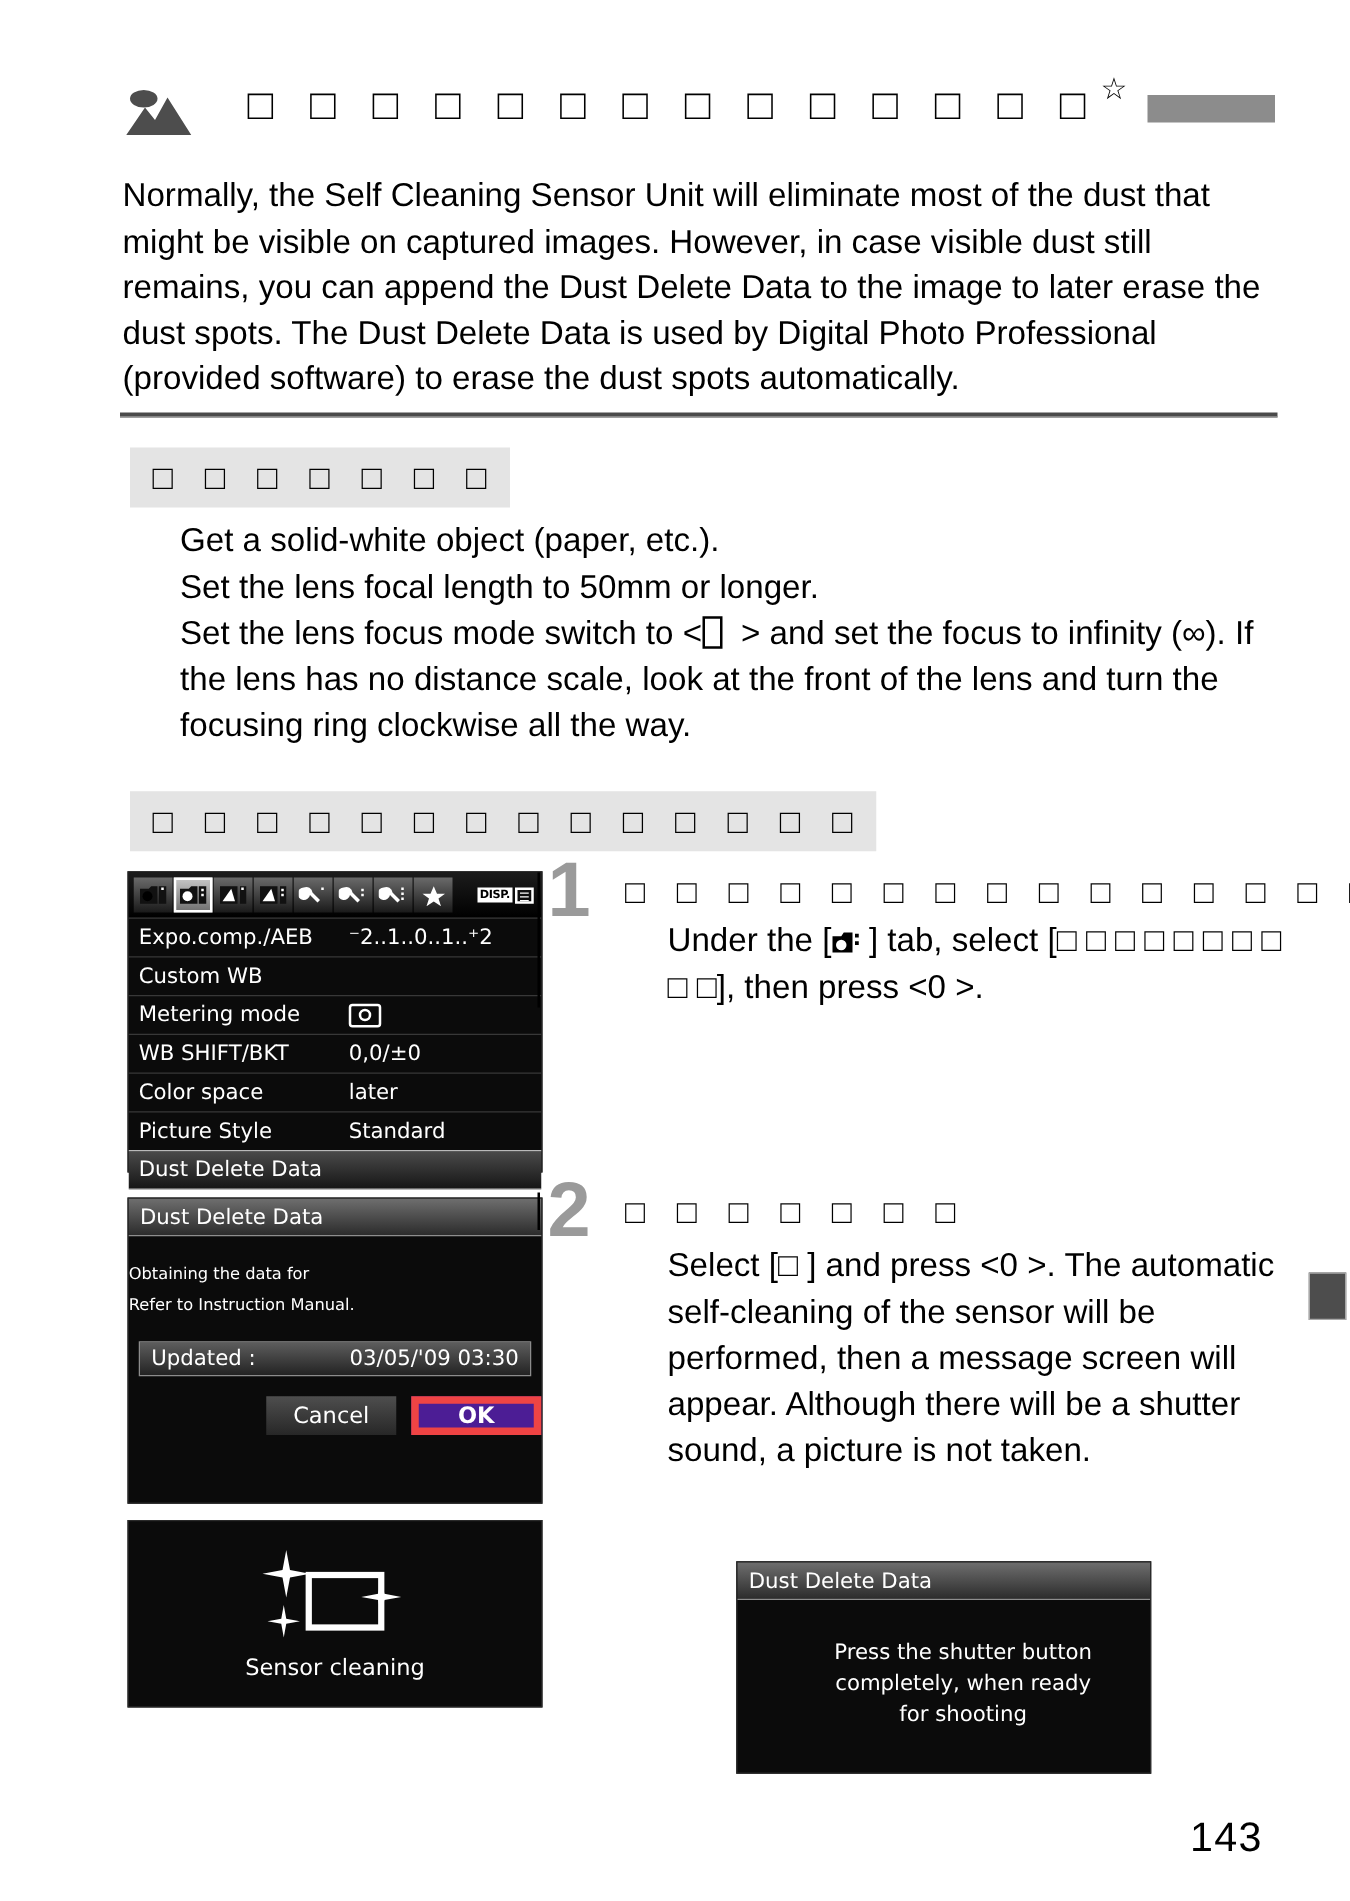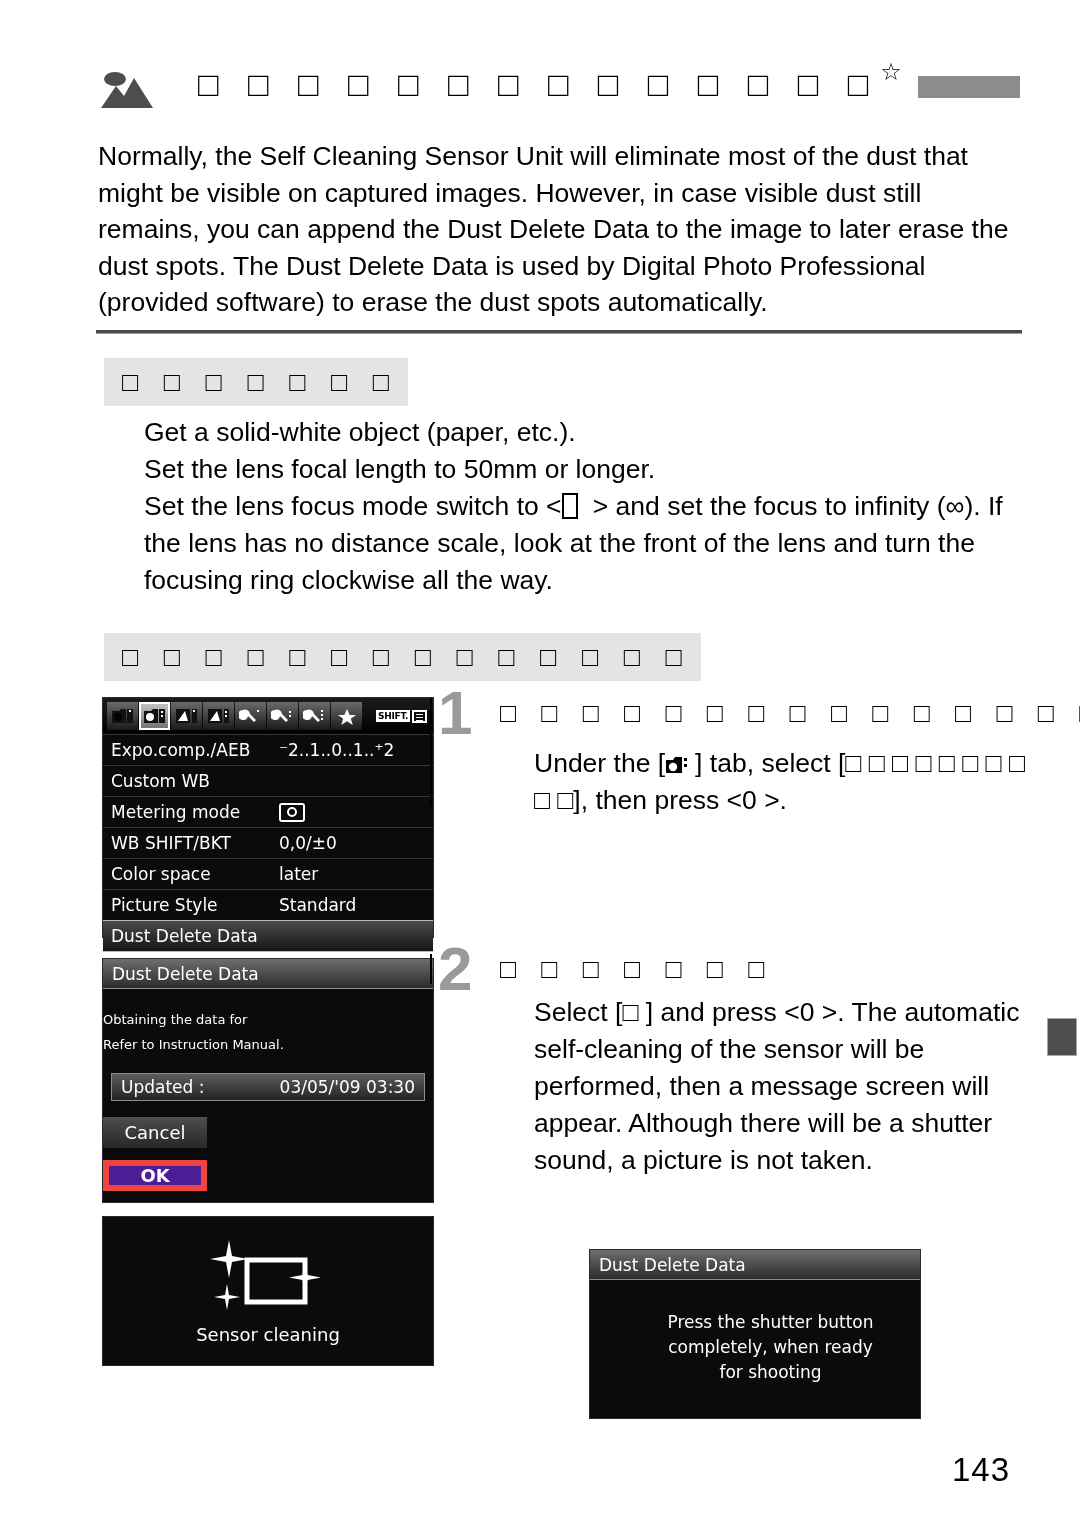--- a/index.html
+++ b/index.html
@@ -256,21 +256,20 @@
     justify-content: space-between;
     padding: 0 9px;
     font-size: 17px;
     box-sizing: border-box;
   }
   .dlg-buttons {
     display: flex;
     justify-content: flex-end;
     gap: 12px;
     margin-top: 16px;
-    flex-direction: column;
   }
   .dlg-btn {
     width: 104px;
     height: 31px;
     display: flex;
     align-items: center;
     justify-content: center;
     font-size: 18px;
     box-sizing: border-box;
   }
@@ -341,21 +340,21 @@
   .step-head {
     margin-left: 70px;
     font-size: 26.5px;
     font-weight: bold;
     letter-spacing: 9px;
     line-height: 38px;
     white-space: nowrap;
   }
   .step-body {
     margin-left: 104px;
-    margin-top: 13px;
+    margin-top: 2px;
     font-size: 26.5px;
     line-height: 37px;
   }
   #step-2 .step-body { margin-top: 6px; }
   .inline-cam {
     display: inline-block;
     width: 30px;
     height: 20px;
     vertical-align: -3px;
     position: relative;
@@ -465,21 +464,21 @@
           <rect x="18" y="7" width="2" height="2" fill="#fff"></rect>
           <rect x="18" y="11" width="2" height="2" fill="#fff"></rect>
         </svg>
     </div>
     <div class="tab">
       <svg width="24" height="18" viewBox="0 0 24 18">
           <path d="M12 2 L14.6 8 L21 8 L15.8 11.8 L17.8 18 L12 14.2 L6.2 18 L8.2 11.8 L3 8 L9.4 8 Z" fill="#fff"></path>
         </svg>
     </div>
     <div class="disp">
-      <span class="disp-chip">SHIFT.</span>
+      <span class="disp-chip">DISP.</span>
       <span class="disp-box"></span>
     </div>
   </div>
 
   <div class="menu-row">
     <span class="lbl">Expo.comp./AEB</span>
     <span class="val exp-scale">⁻2..1..0..1..⁺2</span>
   </div>
   <div class="menu-row">
     <span class="lbl">Custom WB</span>

